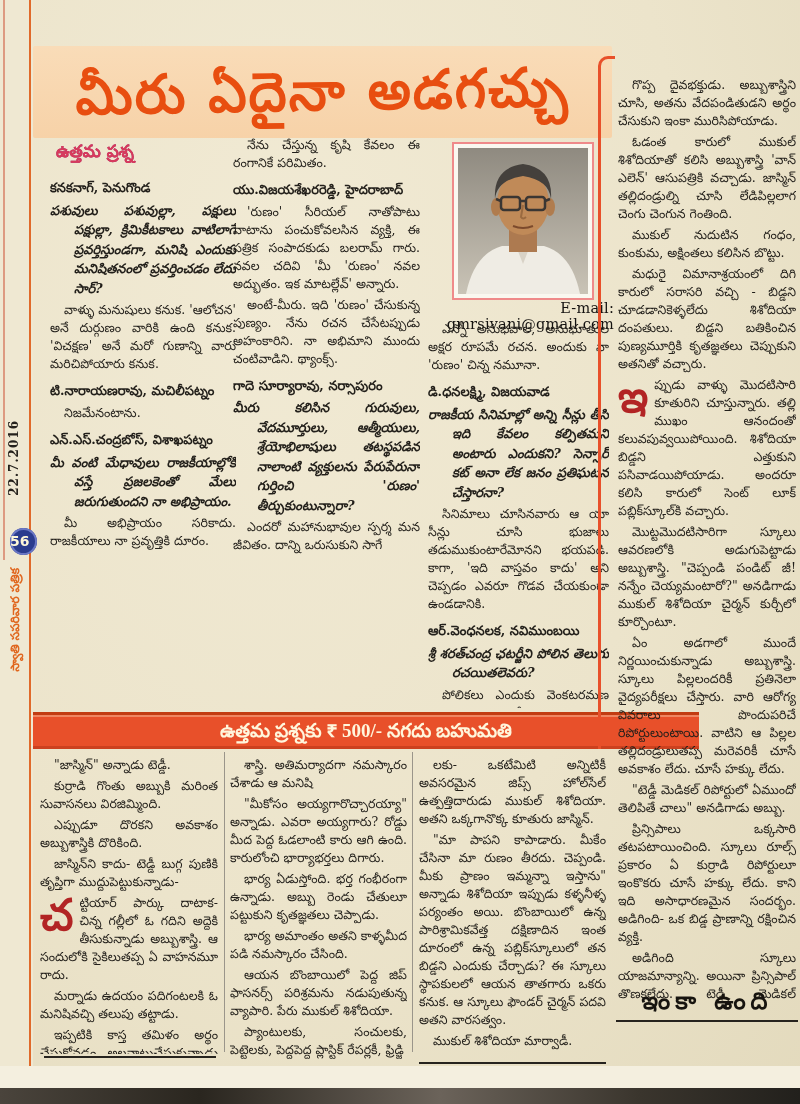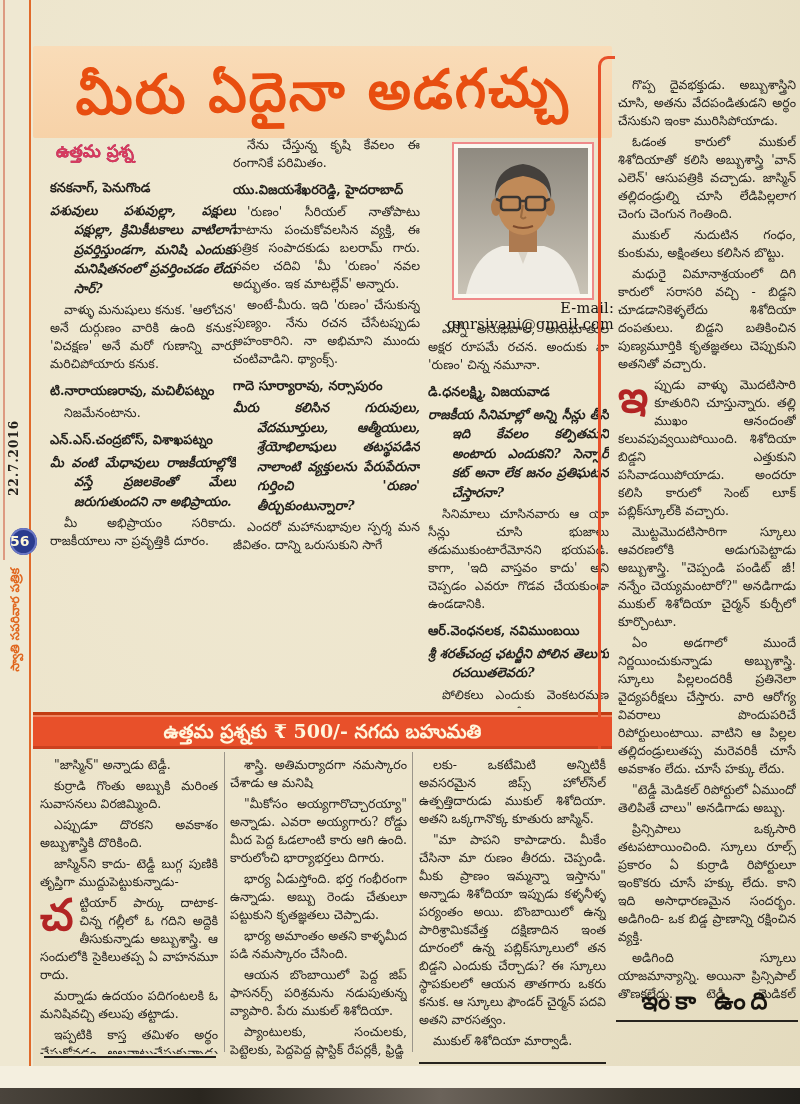--- a/index.html
+++ b/index.html
@@ -59,24 +59,24 @@
     position:absolute;left:452px;top:142px;width:130px;height:146px;
     border:2px solid #ef8a8a;background:#faf8f0;padding:4px;
   }
   .photo-frame svg{display:block;}
   .email{
     position:absolute;left:424px;top:300px;width:190px;text-align:right;
     font-size:14.5px;color:#141210;letter-spacing:.2px;
   }
   
   .prize-banner{
-    position:absolute;left:33px;top:712px;width:579px;height:34px;
+    position:absolute;left:33px;top:712px;width:666px;height:34px;
     background:#e8502a;border-top:3px solid #c23c12;
     box-shadow:inset 0 2px 0 rgba(255,235,200,.35), inset 0 -3px 0 rgba(120,20,0,.25);
-    color:#fff6dc;font-size:19px;font-weight:bold;text-align:center;line-height:32px;
+    color:#fff6dc;font-size:19px;font-weight:bold;text-align:center;line-height:32px;font-family:Liberation Serif, serif;
   }
   
   .vdiv{position:absolute;width:1px;background:#9a958a;}
   .vdiv1{left:224px;top:752px;height:300px;}
   .vdiv2{left:412px;top:752px;height:300px;}
   .red-bracket{
     position:absolute;left:598px;top:56px;width:14px;height:690px;
     border-left:3px solid #e8502a;border-top:3px solid #e8502a;
     border-top-left-radius:10px;
   }

